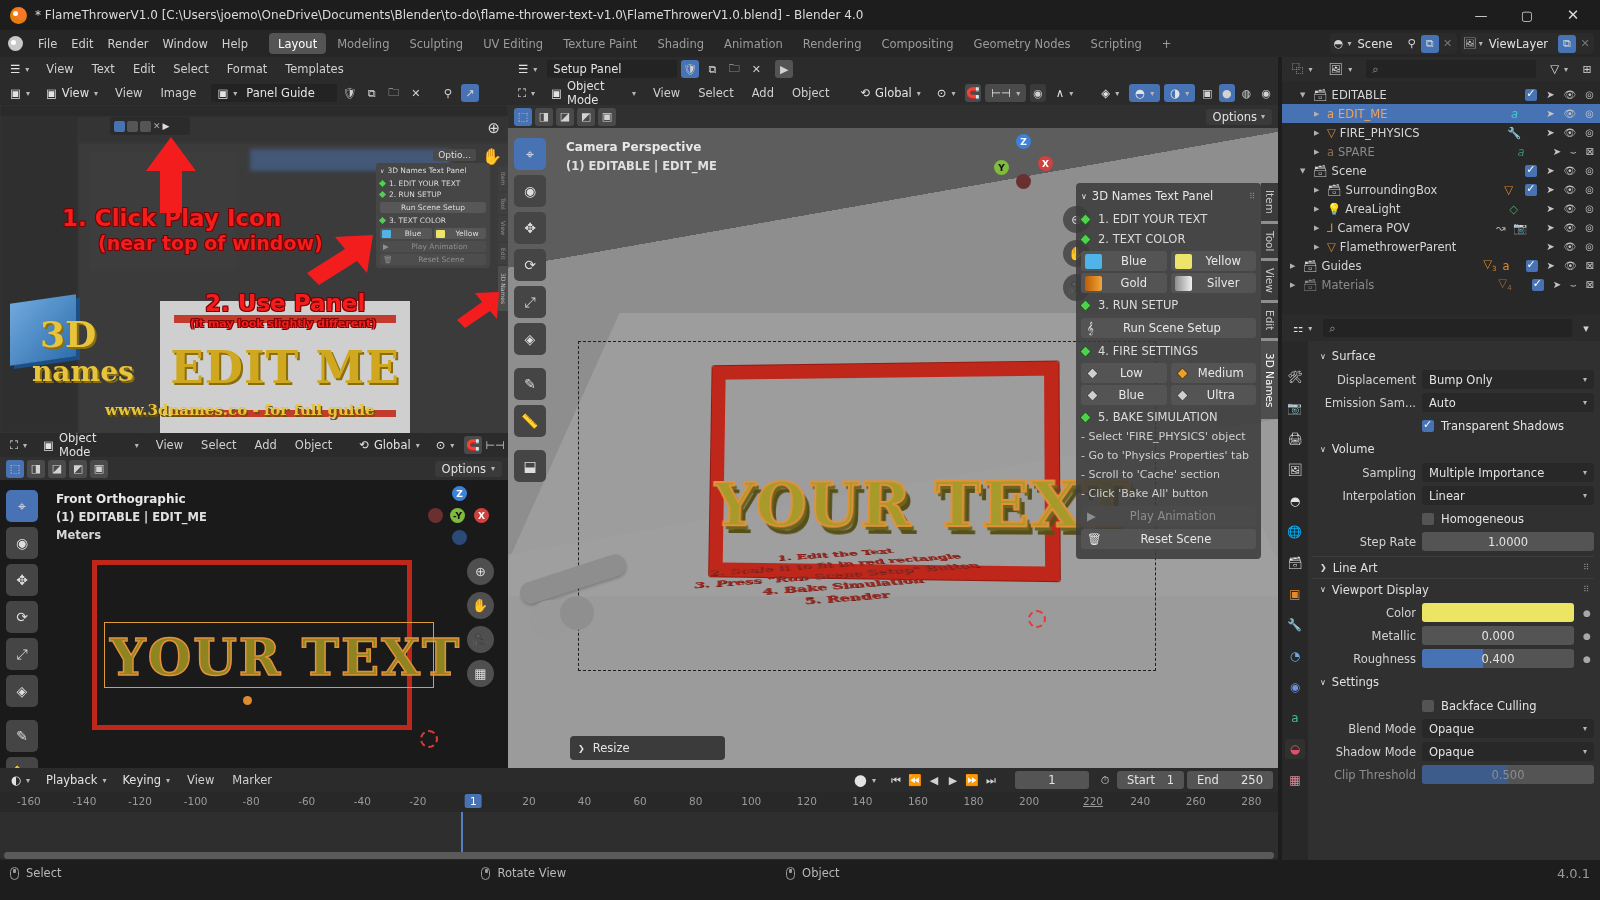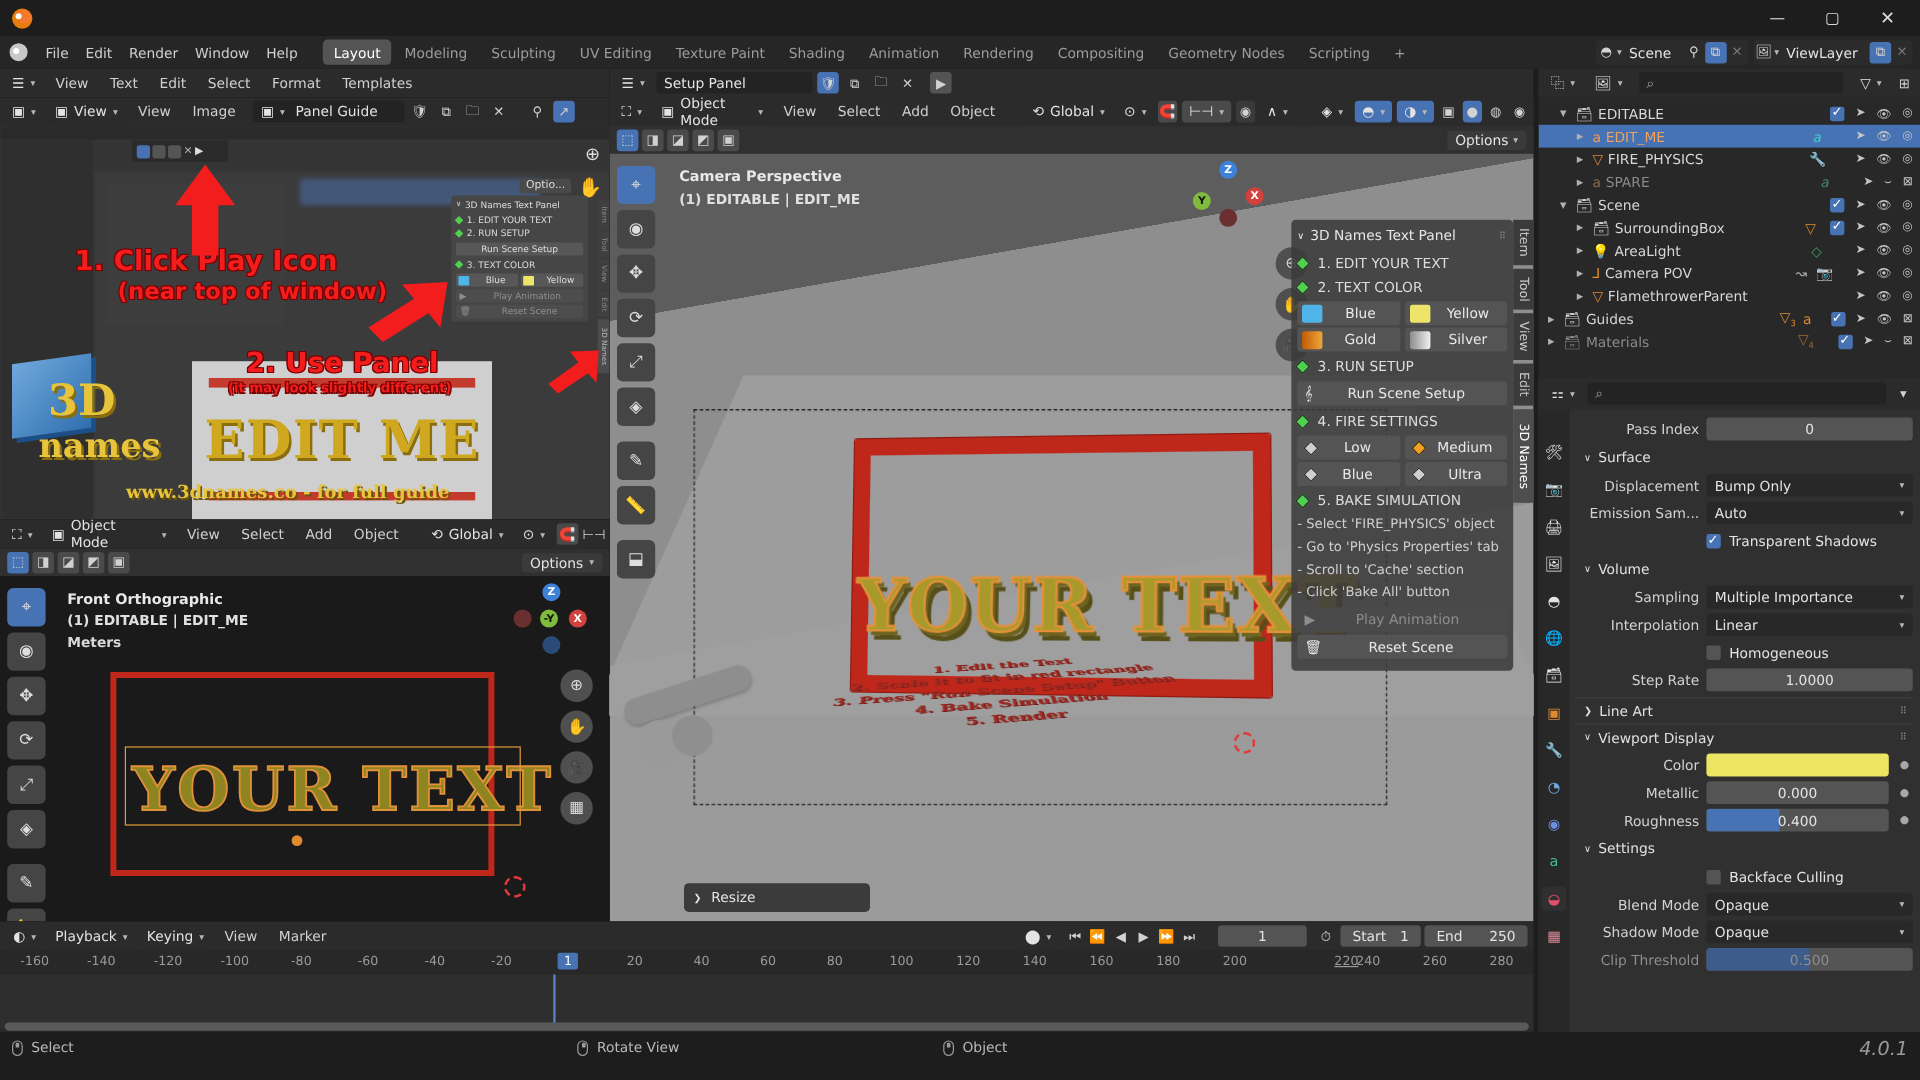--- a/index.html
+++ b/index.html
@@ -174,29 +174,30 @@
   .tl-body { position:relative; background:#2e2e2e; height:46px; }
   .playhead { position:absolute; top:0; width:2px; background:#5680c2; height:100%; }
   .cfr { position:absolute; background:#4772b3; color:#fff; border-radius:2px;
          padding:1px 5px; font-size:10.5px; transform:translateX(-50%); top:2px; }
 
   .mouse-ico { width:9px;height:13px;border:1.4px solid #9a9a9a;border-radius:5px;
                display:inline-block;position:relative; }
   .mouse-ico:after{content:"";position:absolute;left:2.4px;top:1.5px;width:3px;height:4px;
                background:#9a9a9a;border-radius:1px;}
   .sb-item{display:flex;align-items:center;gap:7px;color:#b9b9b9;font-size:11.5px;}
-  #statusbar .ver{margin-left:auto;color:#9a9a9a;font-size:16px;font-style:italic;}
+  #statusbar .ver{margin-left:auto;color:#9a9a9a;font-size:13px;}
 </style>
 </head>
 <body>
 
 <div id="app">
 
   <div id="titlebar">
     <div class="blender-logo"></div>
+    <div class="ttext">* FlameThrowerV1.0 [C:\Users\joemo\OneDrive\Documents\Blender\to-do\flame-thrower-text-v1.0\FlameThrowerV1.0.blend] - Blender 4.0</div>
     <div style="margin-left:auto;display:flex;">
       <div class="winbtn">—</div>
       <div class="winbtn">▢</div>
       <div class="winbtn" style="font-size:15px">✕</div>
     </div>
   </div>
 
   <div id="topbar">
     <div class="blender-logo" style="margin:0 8px 0 4px;width:15px;height:15px;background:#c8c8c8"></div>
     <div class="menuitem">File</div>
@@ -906,24 +907,20 @@
       <div class="ptab" style="color:#7f7fe0">🔧</div>
       <div class="ptab" style="color:#6fa8e0">◔</div>
       <div class="ptab" style="color:#6f8fe0">◉</div>
       <div class="ptab" style="color:#3fbf8f">a</div>
       <div class="ptab act" style="color:#e0506a">◒</div>
       <div class="ptab" style="color:#e08a9a">▦</div>
     </div>
 
     <div style="position:absolute;left:26px;top:26px;right:0;bottom:0;overflow:hidden;padding:4px 6px 0 4px">
 
-      <div class="prow">
-        <div class="plabel">Pass Index</div>
-        <div class="pval num">0</div>
-      </div>
 
       <div class="psec">
         <span style="font-size:8px">∨</span>
         <span>Surface</span>
       </div>
 
       <div class="prow">
         <div class="plabel">Displacement</div>
         <div class="pval dropdown">
           <span>Bump Only</span>
@@ -1099,21 +1096,21 @@
         <div class="tl-tick" style="left: 528.981px;">20</div>
         <div class="tl-tick" style="left: 584.546px;">40</div>
         <div class="tl-tick" style="left: 640.111px;">60</div>
         <div class="tl-tick" style="left: 695.677px;">80</div>
         <div class="tl-tick" style="left: 751.242px;">100</div>
         <div class="tl-tick" style="left: 806.807px;">120</div>
         <div class="tl-tick" style="left: 862.372px;">140</div>
         <div class="tl-tick" style="left: 917.937px;">160</div>
         <div class="tl-tick" style="left: 973.503px;">180</div>
         <div class="tl-tick" style="left: 1029.07px;">200</div>
-        <div class="tl-tick" style="left: 1122px; text-decoration: underline;">220</div>
+        <div class="tl-tick" style="left: 1093px; text-decoration: underline;">220</div>
         <div class="tl-tick" style="left: 1140.2px;">240</div>
         <div class="tl-tick" style="left: 1195.76px;">260</div>
         <div class="tl-tick" style="left: 1251.33px;">280</div>
       </div>
 
     <div class="tl-body">
       <div class="playhead" style="left:461px"></div>
     </div>
 
     <div style="position:absolute;left:0;right:0;bottom:0;height:10px;display:flex;align-items:center;padding:0 4px">

